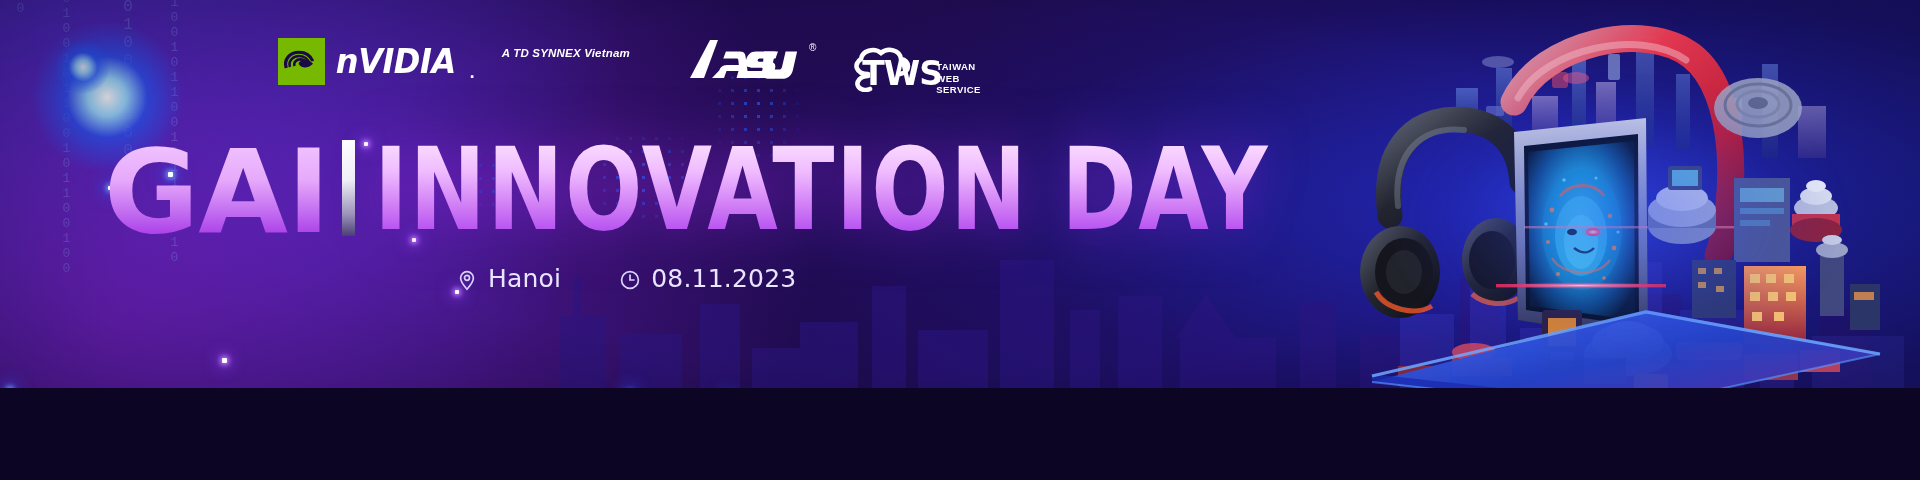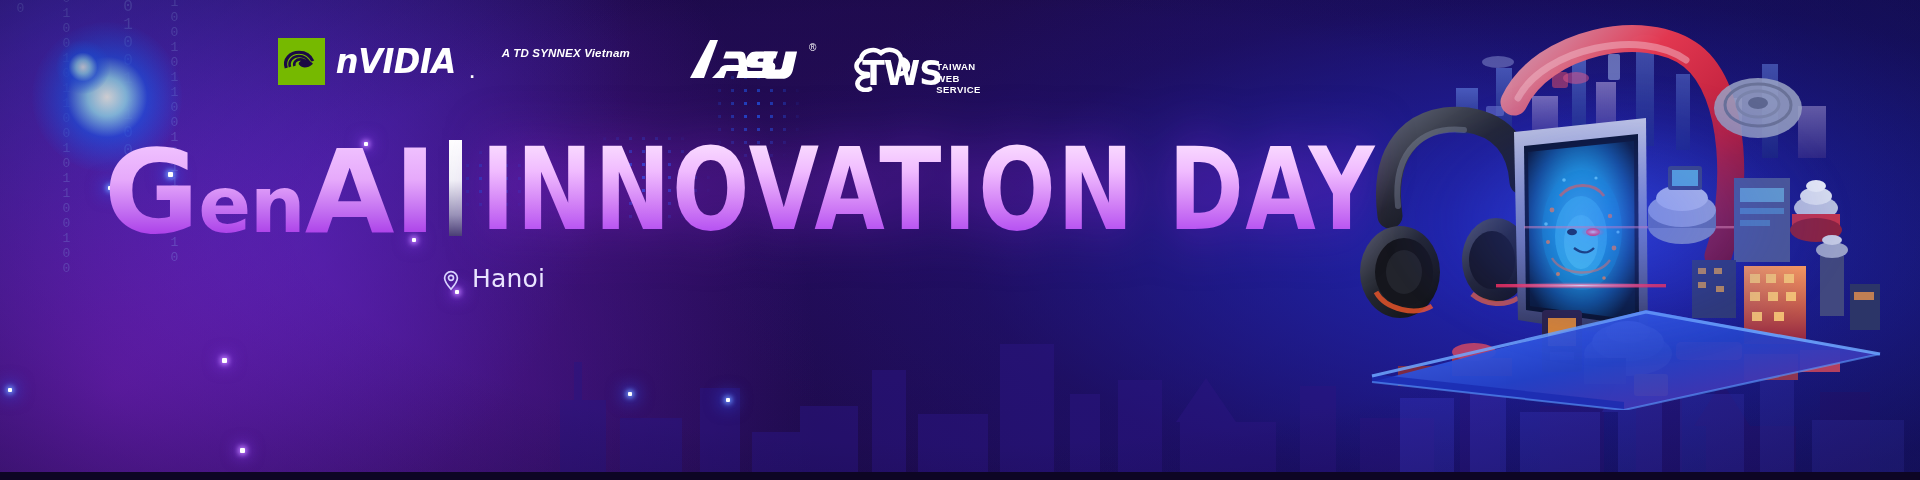--- a/index.html
+++ b/index.html
@@ -1,20 +1,20 @@
 <!DOCTYPE html>
 <html><head>
 <meta charset="utf-8">
 <style>
   * { margin:0; padding:0; box-sizing:border-box; }
   html,body { background:#0d0524; }
   body { font-family:"Liberation Sans", sans-serif; }
 
   #banner {
-    position:relative; width:1920px; height:472px; overflow:hidden;
+    position:relative; width:1920px; height:388px; overflow:hidden;
     background:#180a3a;
   }
 
   
   .bg-base{position:absolute;inset:0;
     background:
       radial-gradient(circle at 6% 82%, rgba(126,34,206,.85) 0%, rgba(126,34,206,0) 38%),
       radial-gradient(circle at 3% 10%, rgba(37,60,220,.75) 0%, rgba(37,60,220,0) 30%),
       radial-gradient(ellipse 58% 95% at 82% 52%, rgba(32,42,190,.95) 0%, rgba(26,20,120,.35) 55%, rgba(26,20,120,0) 78%),
       radial-gradient(ellipse 70% 120% at 46% 45%, rgba(40,12,90,.85) 0%, rgba(20,8,52,.2) 70%),
@@ -92,21 +92,21 @@
   .kw-innov{font-family:"DejaVu Sans",sans-serif;font-weight:bold;font-size:94px;line-height:.9;
     letter-spacing:1.5px;transform:scaleY(1.22) scaleX(.97);transform-origin:left bottom;
     background:linear-gradient(180deg,#fbe0ff 0%,#f0bbff 32%,#cf7cf5 66%,#ab3ff0 100%);
     -webkit-background-clip:text;background-clip:text;color:transparent;
     filter:drop-shadow(0 0 22px rgba(150,40,230,.5));}
 
   .subtitle{position:absolute;left:446px;top:228px;z-index:8;
     color:#fff;font-size:26.5px;font-weight:bold;letter-spacing:-.2px;
     font-family:"DejaVu Sans",sans-serif;text-shadow:0 1px 10px rgba(60,10,120,.7);}
 
-  .meta{position:absolute;left:440px;top:264px;display:flex;align-items:center;gap:58px;z-index:8;}
+  .meta{position:absolute;left:456px;top:264px;display:flex;align-items:center;gap:58px;z-index:8;}
   .meta-item{display:flex;align-items:center;gap:10px;color:#e9e4ff;font-size:25px;
     font-family:"DejaVu Sans",sans-serif;letter-spacing:.2px;}
   .ico{width:22px;height:22px;flex:0 0 auto;}
 
   
   .art{position:absolute;right:14px;top:10px;width:560px;height:400px;z-index:6;}
   .art-glow{position:absolute;left:-40px;top:20px;width:620px;height:380px;
     background:radial-gradient(ellipse 50% 50% at 50% 50%, rgba(58,88,255,.45) 0%, rgba(40,50,200,.12) 55%, rgba(0,0,0,0) 75%);
     filter:blur(6px);}
 </style>
@@ -236,37 +236,45 @@
         <div>TAIWAN</div>
         <div>WEB</div>
         <div>SERVICE</div>
       </div>
     </div>
   </div>
 
   <div class="headline">
     <span class="kw-genai">
         <span>G</span>
-        <span class="sm">en</span>
         <span>AI</span>
       </span>
     <span class="divider"></span>
     <span class="kw-innov">INNOVATION DAY</span>
   </div>
 
 
   <div class="meta">
     <div class="meta-item">
       <span class="ico">
         <svg viewBox="0 0 22 22" width="22" height="22" fill="none" stroke="#d9d2ff" stroke-width="1.7">
           <path d="M11 20.2c0 0 6.4-7 6.4-11.1A6.4 6.4 0 1 0 4.6 9.1C4.6 13.2 11 20.2 11 20.2z"></path>
           <circle cx="11" cy="8.8" r="2.5"></circle>
         </svg>
       </span>
       <span>Hanoi</span>
+    </div>
+    <div class="meta-item">
+      <span class="ico">
+        <svg viewBox="0 0 22 22" width="22" height="22" fill="none" stroke="#d9d2ff" stroke-width="1.7">
+          <circle cx="11" cy="11" r="8.4"></circle>
+            <path d="M11 5.6V11h4.6"></path>
+        </svg>
+      </span>
+      <span>08.11.2023</span>
     </div>
   </div>
 
   <div class="art">
     <div class="art-glow"></div>
     <svg viewBox="0 0 560 400" width="560" height="400">
       <defs>
         <linearGradient id="archG" x1="0" y1="0" x2="1" y2="1">
           <stop offset="0%" stop-color="#d4a0b8"></stop>
             <stop offset="35%" stop-color="#e8384f"></stop>

